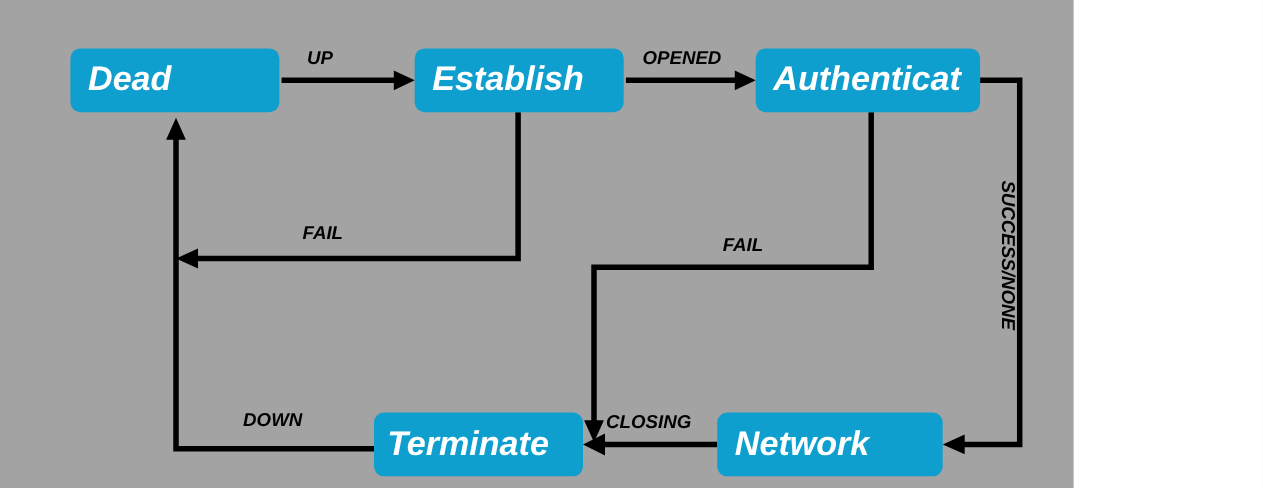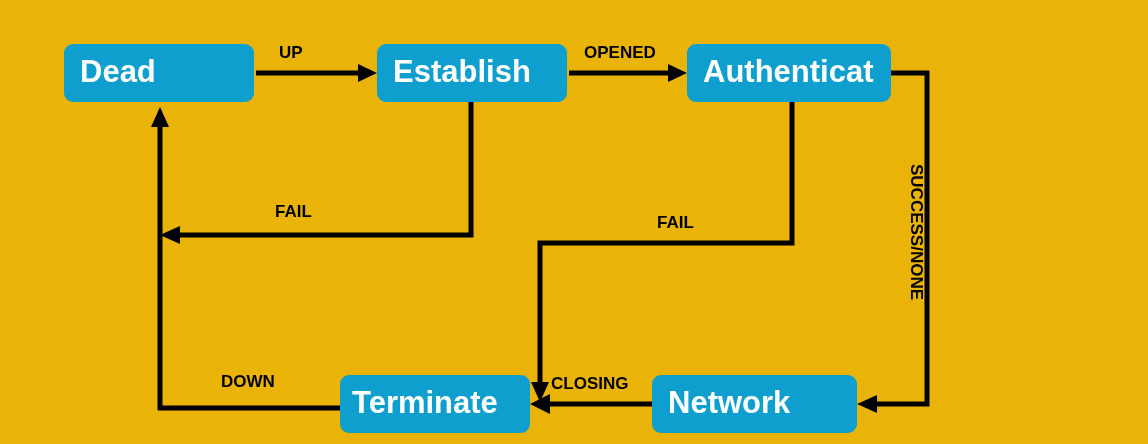--- a/index.html
+++ b/index.html
@@ -5,24 +5,25 @@
   html, body {
     margin: 0;
     padding: 0;
     background: #ffffff;
   }
   body {
     font-family: "Liberation Sans", sans-serif;
   }
   #diagram-root {
     position: relative;
-    width: 1148px;
+    width: 976px;
     height: 444px;
-    background: #eab308;
+    background: #a3a3a3;
     overflow: hidden;
+    font-style: italic;
   }
   svg.diagram-canvas {
     display: block;
     width: 1148px;
     height: 444px;
   }
   .state-box-rect {
     stroke: none;
   }
   .state-box-label {

